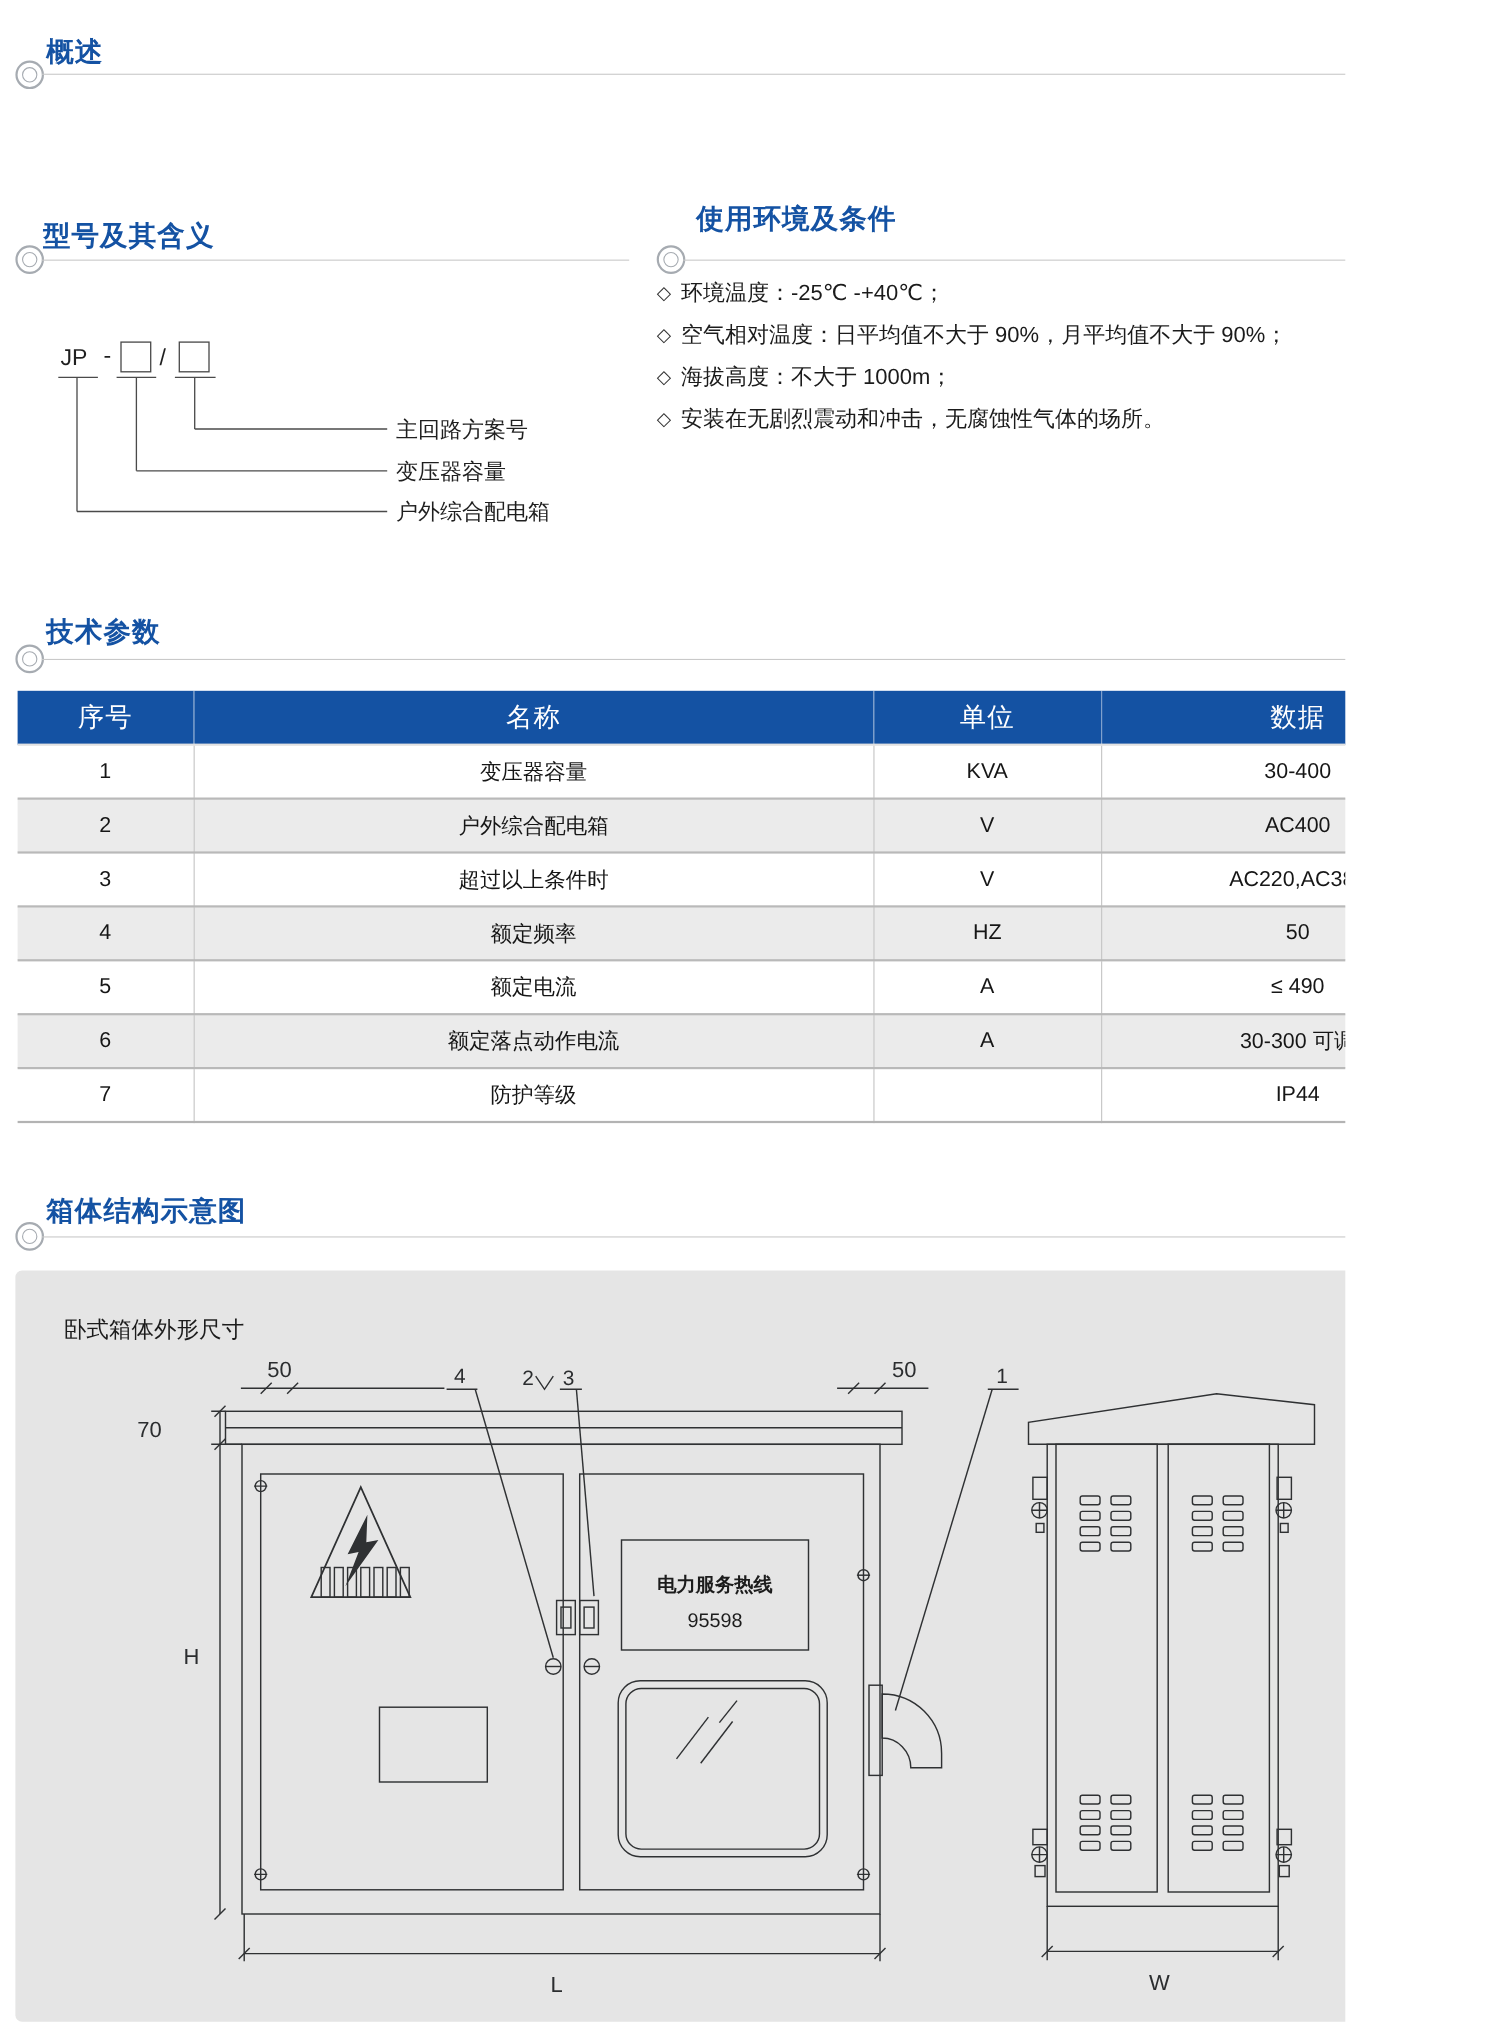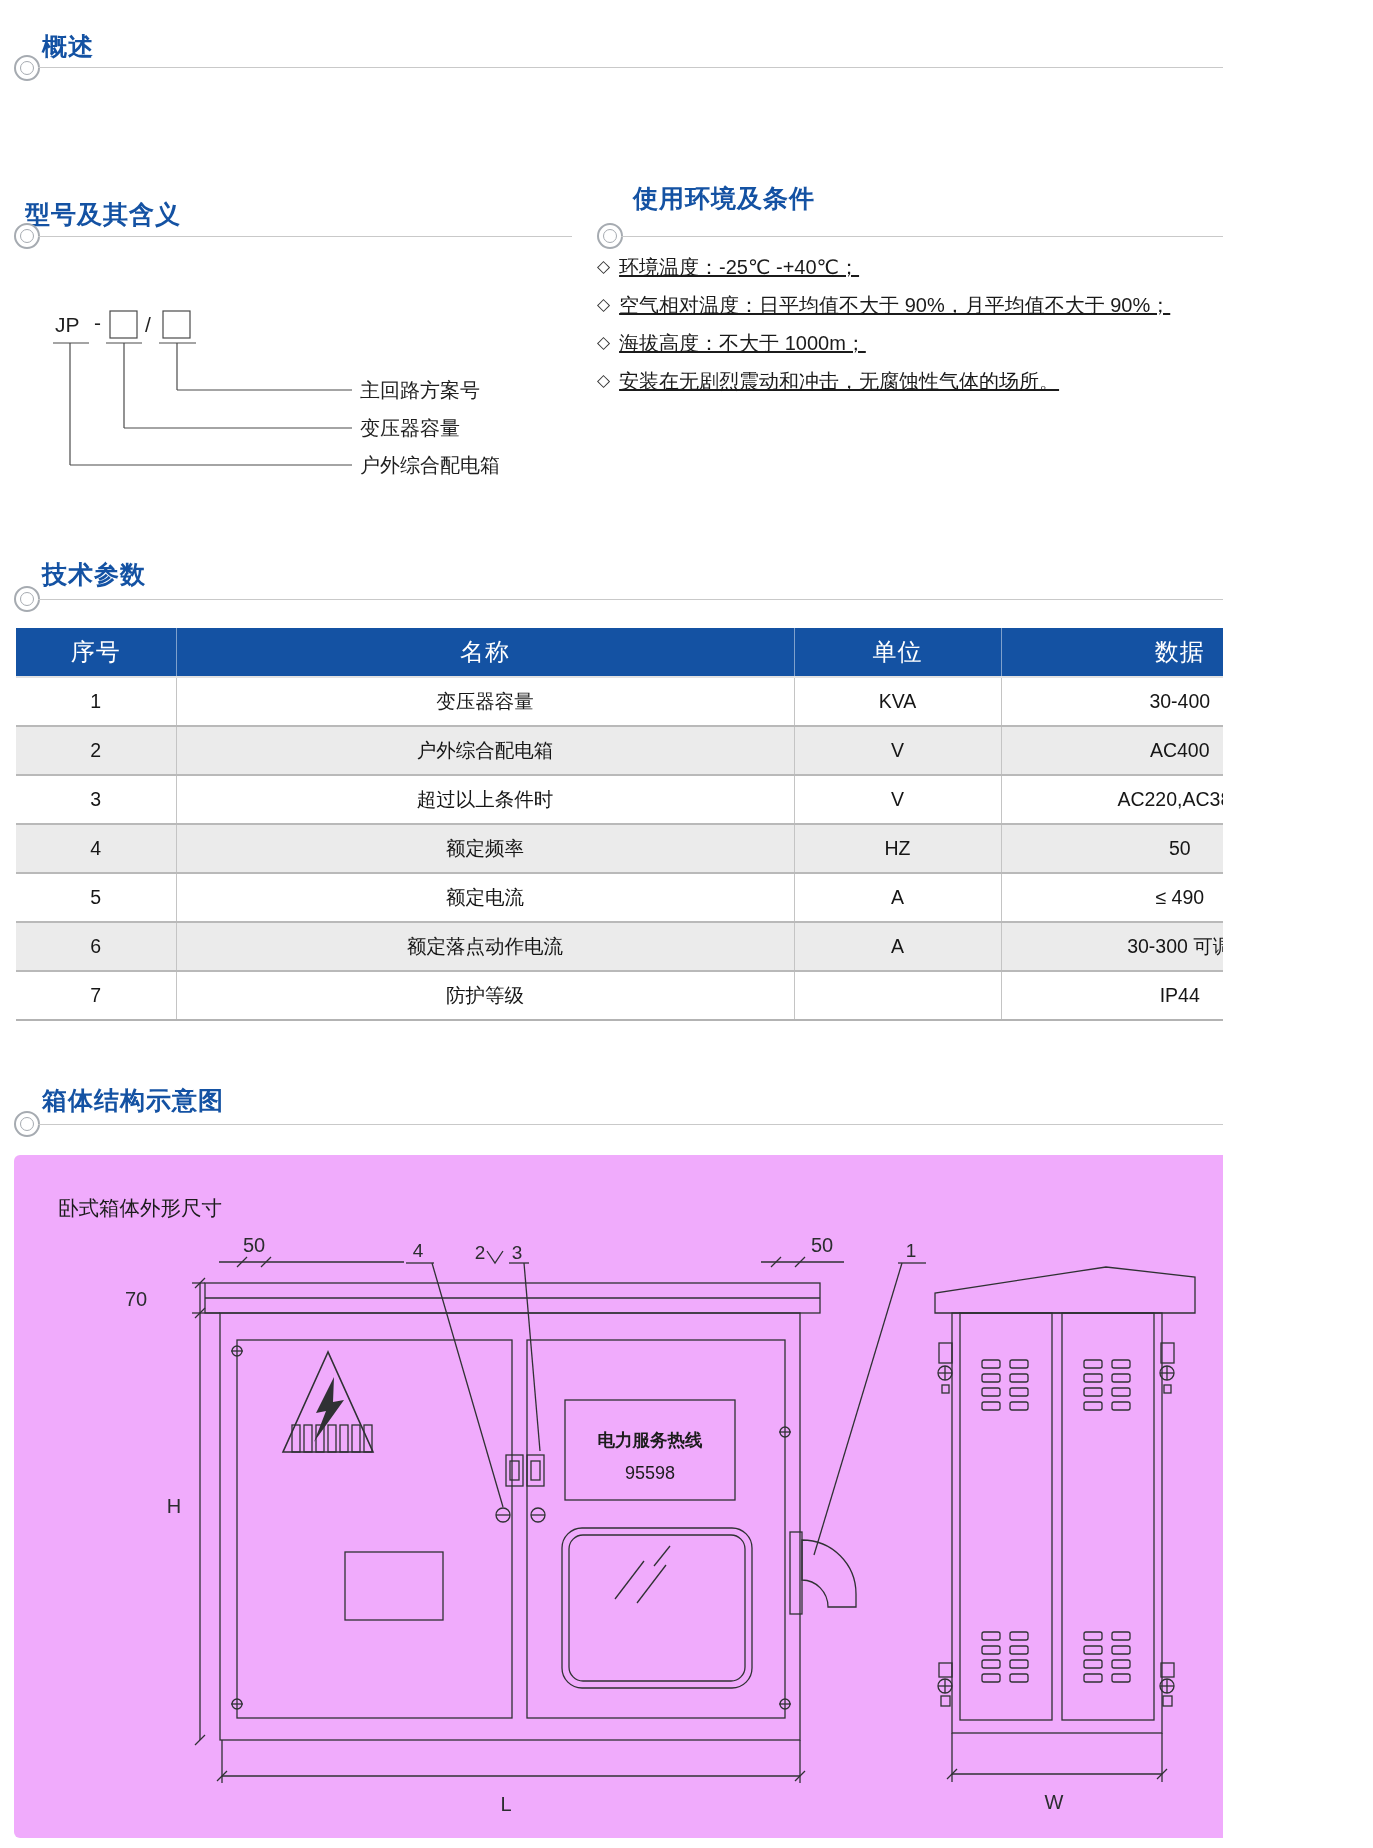--- a/index.html
+++ b/index.html
@@ -11,36 +11,36 @@
   .ring { position:absolute; width:22px; height:22px; border:2px solid #a6abb1; border-radius:50%; background:#fff;
           display:flex; align-items:center; justify-content:center; box-sizing:content-box; }
   .ring::after { content:""; width:12px; height:12px; border:1.5px solid #a6abb1; border-radius:50%; }
 
   .paragraph { position:absolute; left:14px; top:88px; width:1346px; font-size:19.5px; line-height:39px;
                color:#1f1f1f; text-indent:42px; letter-spacing:0.3px; }
 
   .env-list { position:absolute; left:597px; top:248px; width:766px; }
   .env-item { display:flex; align-items:flex-start; height:38px; font-size:20px; color:#1b1b1b; white-space:nowrap; }
   .env-item .diamond { font-size:17px; color:#333; margin-right:9px; line-height:38px; }
-  .env-item .txt { line-height:38px;text-decoration:underline; }
+  .env-item .txt { line-height:38px; }
   .env-note { height:38px; font-size:20px; color:#1b1b1b; line-height:38px; white-space:nowrap; }
 
   table.params { position:absolute; left:16px; top:628px; width:1342px; border-collapse:collapse; table-layout:fixed;
                  border-bottom:2px solid #b3b3b3; }
   table.params thead th { height:46px; background:#1452a3; color:#fff; font-size:24px; font-weight:normal;
                  text-align:center; border-left:1px solid rgba(255,255,255,0.45); letter-spacing:1px; }
   table.params thead th:first-child { border-left:none; }
   table.params tbody td { height:47px; text-align:center; font-size:19.5px; color:#161616;
                  border-left:1px solid #c4c4c4; padding:0; }
   table.params tbody td:first-child { border-left:none; }
   table.params tbody tr { background:#ffffff; border-top:2px solid #b9b9b9; }
   table.params tbody tr:first-child { border-top:2px solid #e2e2e2; }
   table.params tbody tr:nth-child(even) { background:#ebebeb; }
 
-  .panel { position:absolute; left:14px; top:1155px; width:1345px; height:683px; background:#f0abfc; border-radius:6px; }
+  .panel { position:absolute; left:14px; top:1155px; width:1345px; height:683px; background:#e5e5e5; border-radius:6px; }
   .panel svg { position:absolute; left:0; top:0; }
 
   svg text { font-family:"Liberation Sans","DejaVu Sans",sans-serif; fill:#2b2d2f; }
   svg .cap  { font-size:20.5px; fill:#1c1c1c; }
   svg .dim  { font-size:20px; }
   svg .co   { font-size:19px; }
   svg .sign1 { font-size:17.5px; font-weight:600; fill:#1c1c1c; }
   svg .sign2 { font-size:18px; fill:#1c1c1c; }
   svg .ln   { stroke:#2f3133; stroke-width:1.3; fill:none; }
   svg .lnb  { stroke:#2f3133; stroke-width:1.6; fill:none; }
@@ -53,21 +53,21 @@
 </style>
 </head>
 <body>
 
 <div id="page">
 
   <div class="sec-title" style="left:42px; top:30px;">概述</div>
   <div class="ring" style="left:14px; top:55px;"></div>
   <div class="rule" style="left:38px; top:67px; width:1322px;"></div>
 
-  <div class="sec-title" style="left:25px; top:198px;">型号及其含义</div>
+  <div class="sec-title" style="left:39px; top:198px;">型号及其含义</div>
   <div class="ring" style="left:14px; top:223px;"></div>
   <div class="rule" style="left:38px; top:236px; width:534px;"></div>
 
   <svg class="model-svg" width="556" height="185" viewBox="0 0 556 185">
     <text class="code" x="41" y="37">JP</text>
     <text class="code" x="80" y="35">-</text>
     <rect class="thin" x="96" y="16" width="27" height="27"></rect>
     <text class="code" x="131" y="37">/</text>
     <rect class="thin" x="149" y="16" width="27" height="27"></rect>
     <g class="thin">

